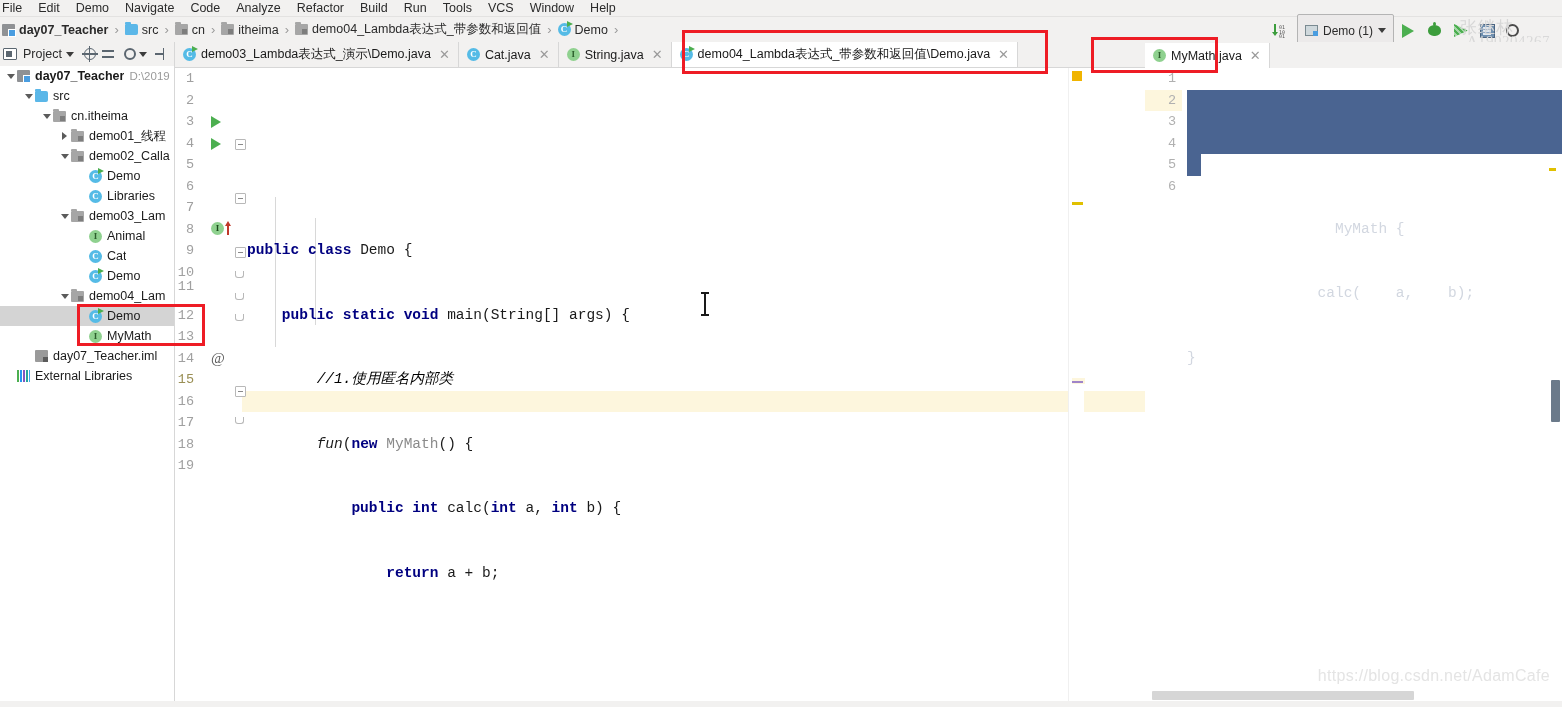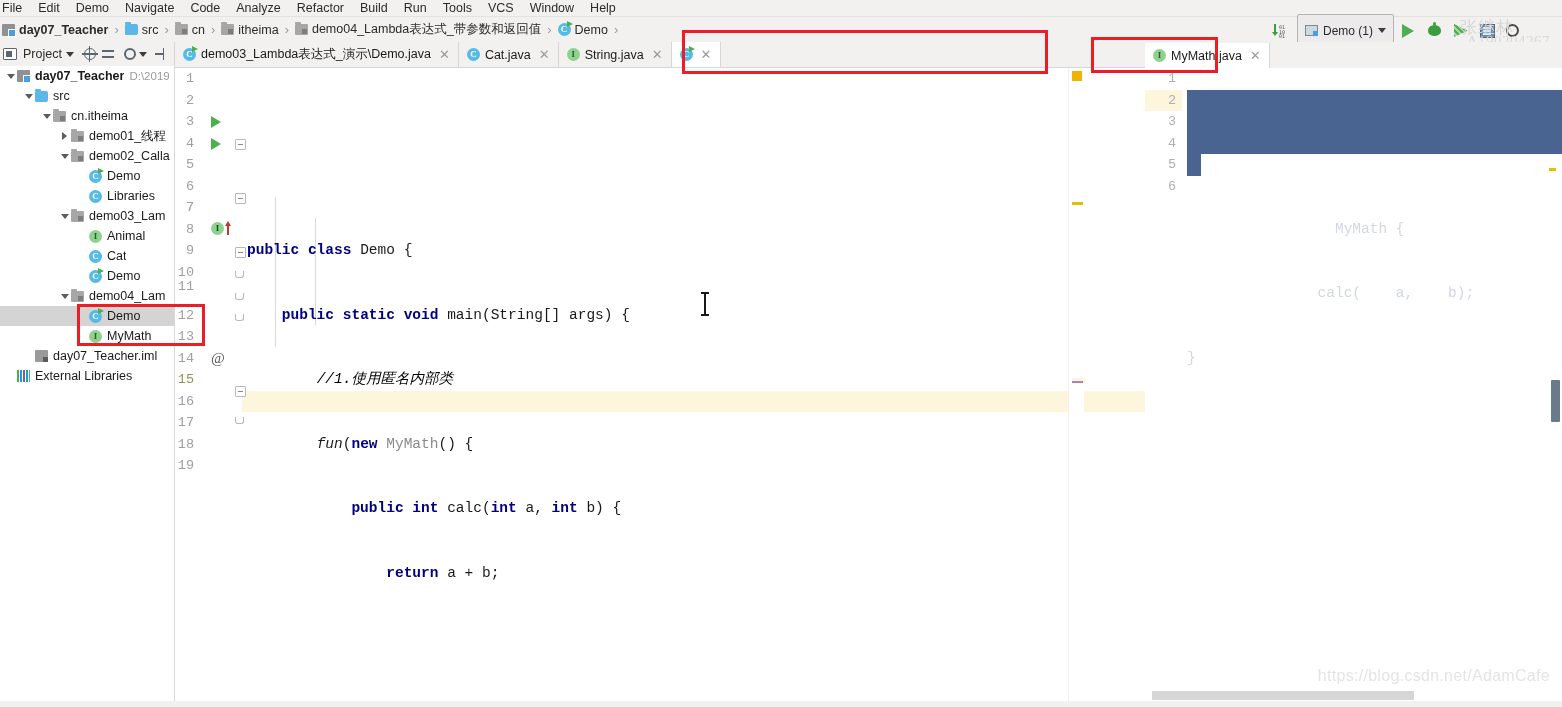--- a/index.html
+++ b/index.html
@@ -436,20 +436,21 @@
       <span>Cat.java</span>
       <span class="close">✕</span>
     </div>
     <div class="tab">
       <span class="ic ic-iface">I</span>
       <span>String.java</span>
       <span class="close">✕</span>
     </div>
     <div class="tab active">
       <span class="ic ic-class run">C</span>
+      <span>demo04_Lambda表达式_带参数和返回值\Demo.java</span>
       <span class="close">✕</span>
     </div>
   </div>
 
   <div class="editor">
     <div class="hl-line" style="top:322.5px; left:0; width:1018px;"></div>
 
     <div class="gutter">
 
       <div class="gicon" style="top:46px;">

